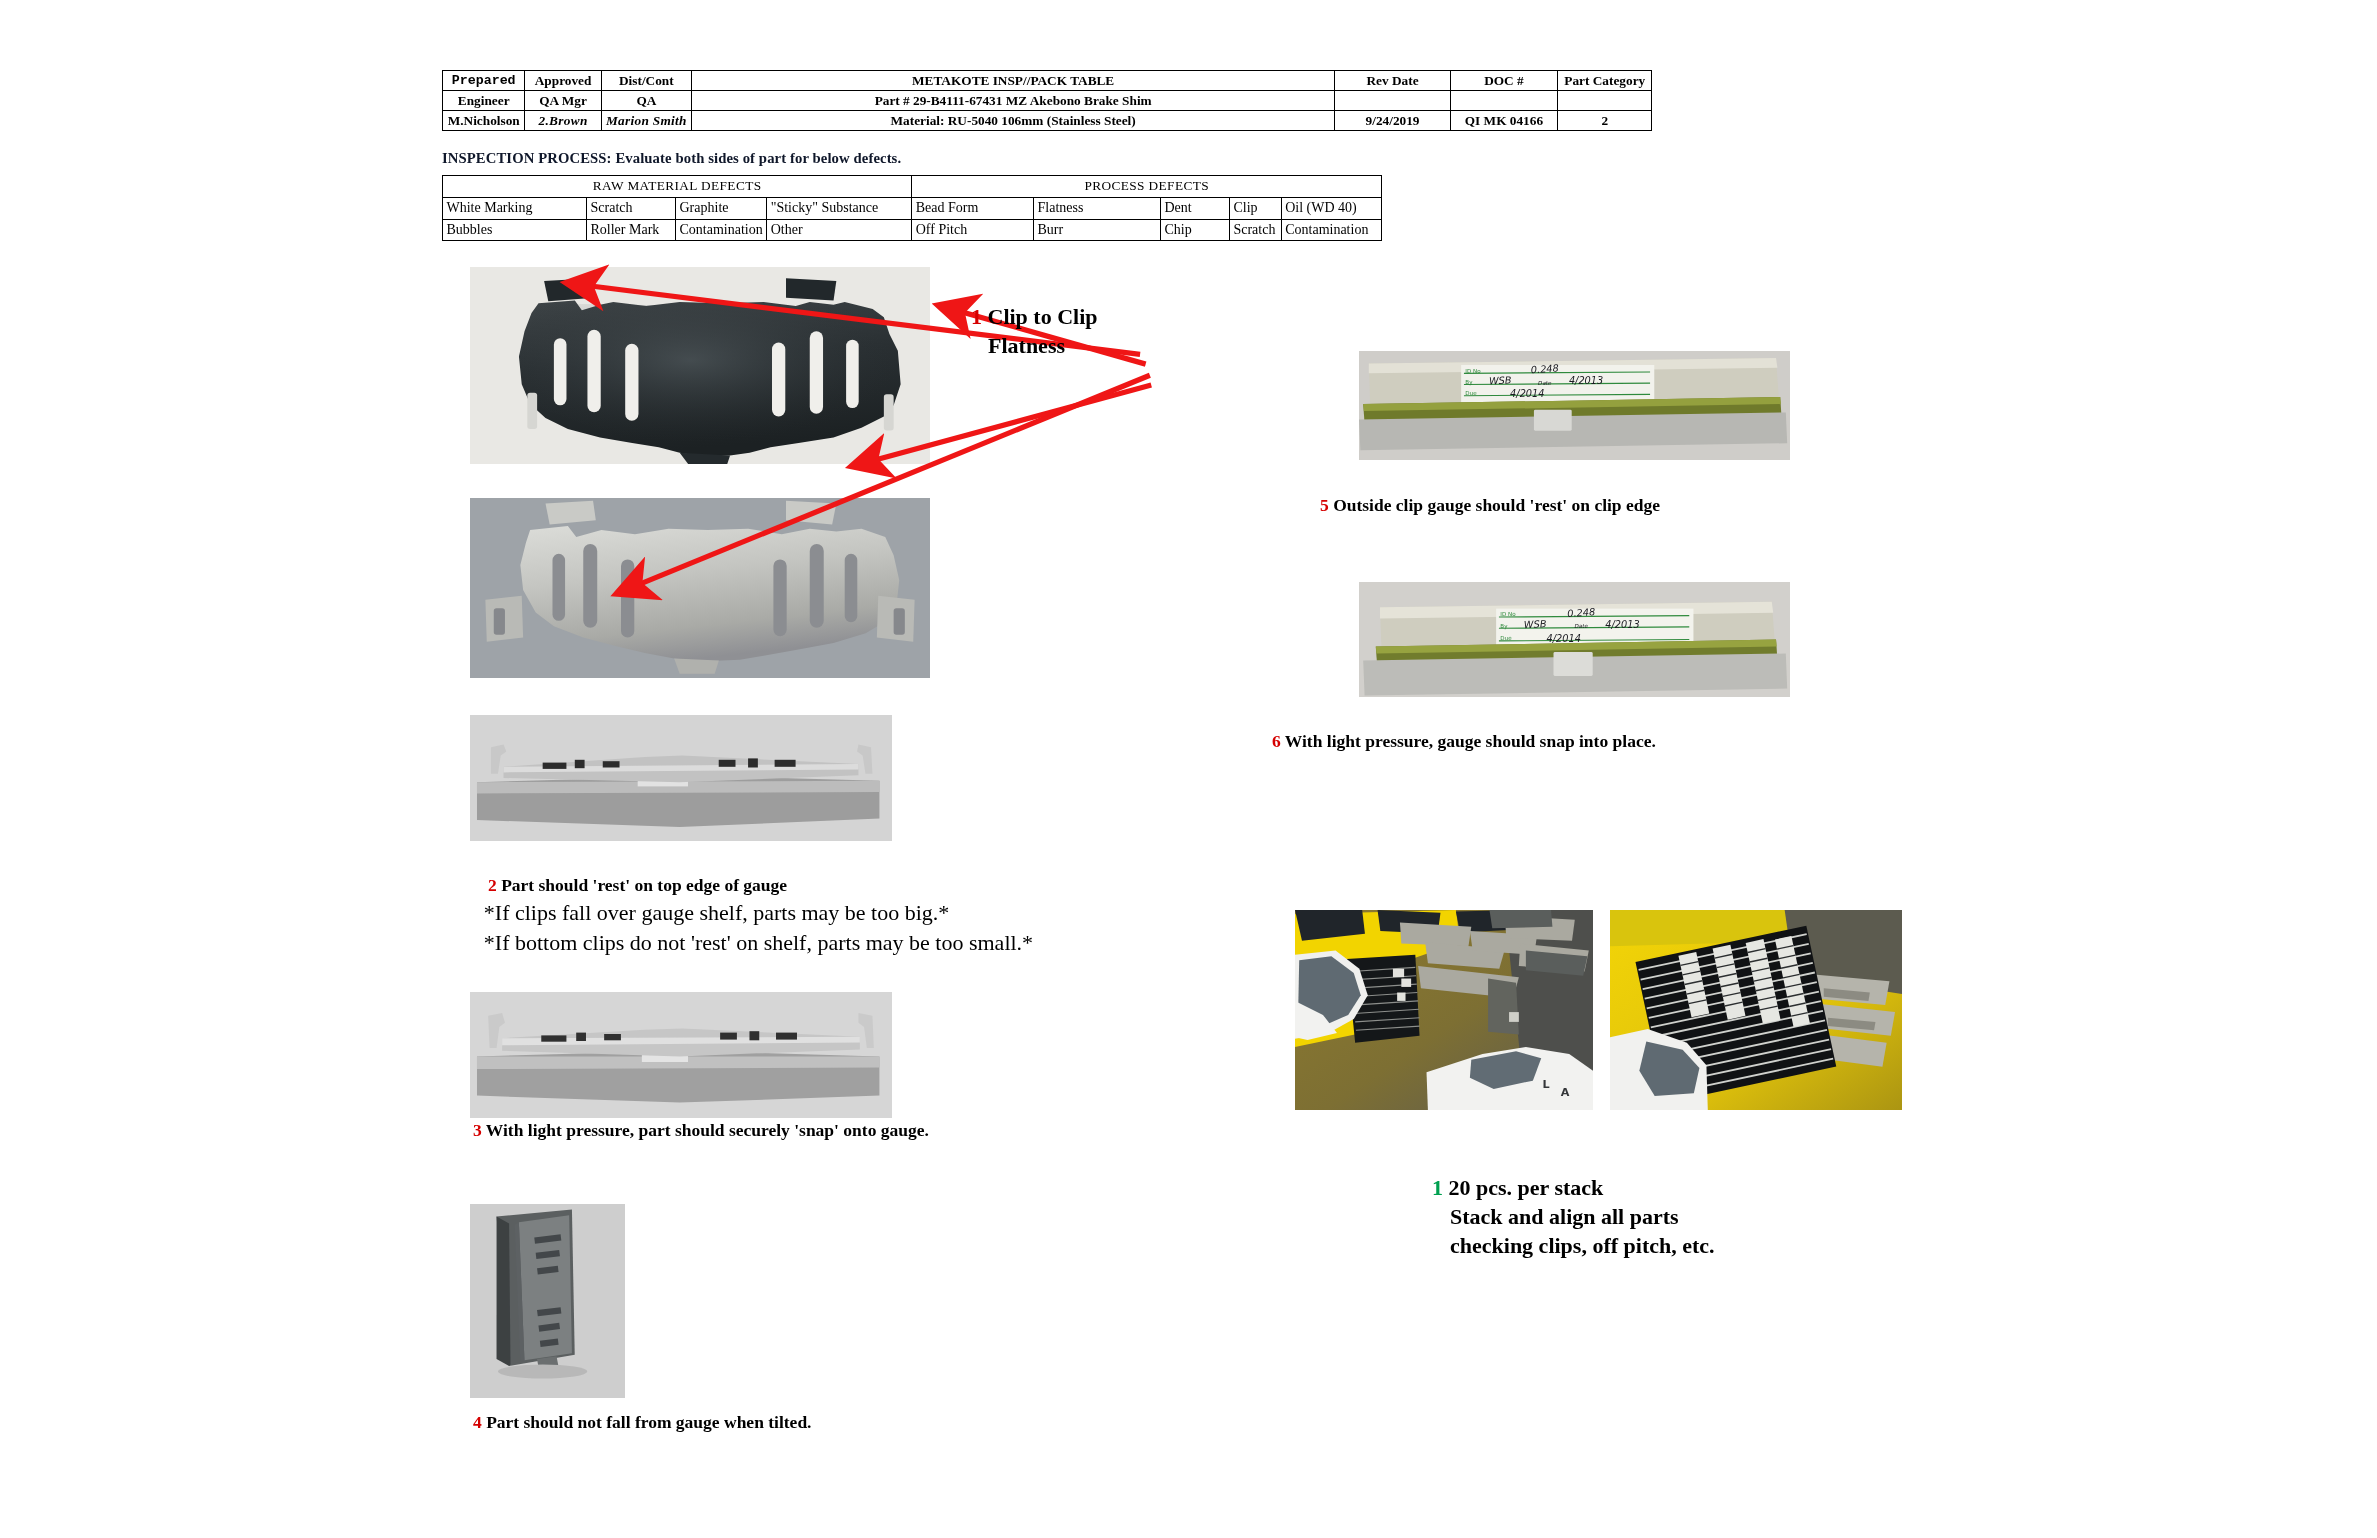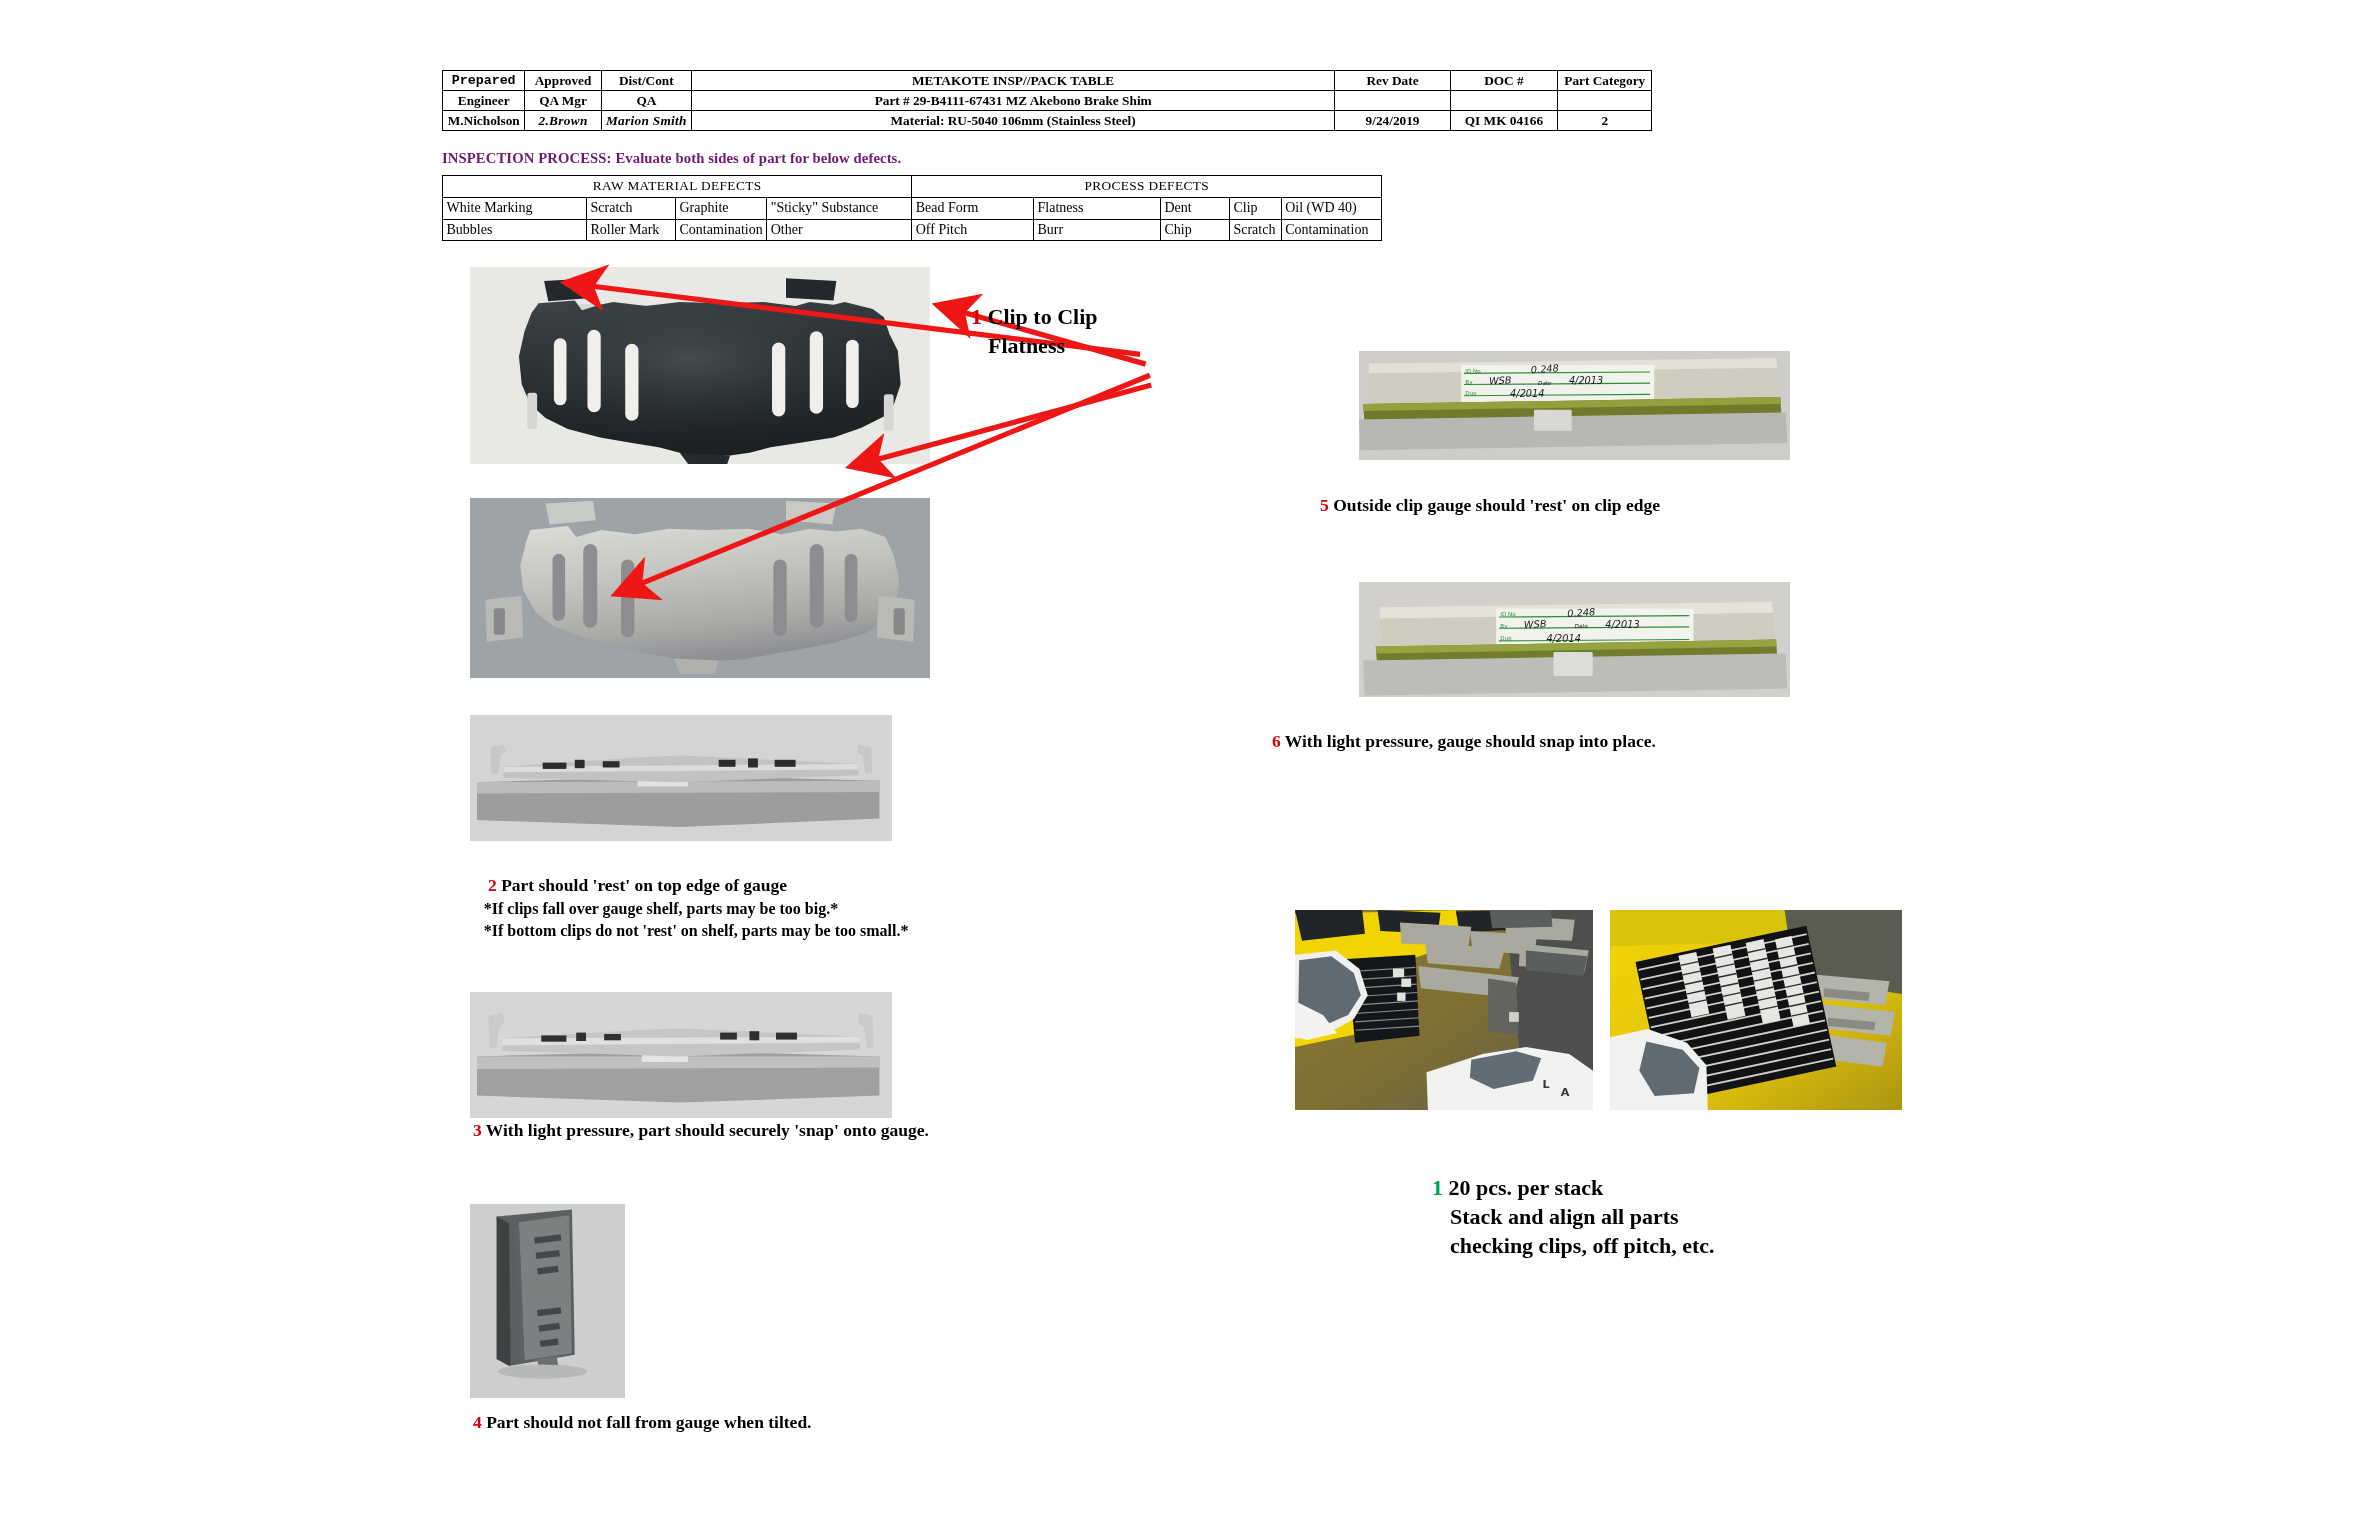--- a/index.html
+++ b/index.html
@@ -38,21 +38,21 @@
     font-family:"Liberation Serif", serif;
     font-style:italic;font-weight:normal;font-size:12px;
     color:#2b2b46;
     letter-spacing:0.3px;
   }
   .tiny{font-size:9.8px;font-weight:bold;}
 
   
   .insp-line{
     position:absolute;left:442px;top:150px;
-    font-size:14.7px;font-weight:bold;color:#701a75;
+    font-size:14.7px;font-weight:bold;color:#0f172a;
     font-family:"Liberation Serif", serif;
     letter-spacing:0.1px;
   }
 
   
   .def-table{
     position:absolute;left:442px;top:175px;
     border-collapse:collapse;
     font-family:"Liberation Serif", serif;
   }
@@ -83,21 +83,21 @@
     position:absolute;
     font-family:"Liberation Serif", serif;
     color:#000;
     white-space:nowrap;
   }
   .cap .num{color:#d50000;font-weight:bold;}
   .cap .num.green{color:#00a050;}
   .cap b{font-weight:bold;}
   .cap-lg{font-size:22px;font-weight:bold;line-height:1.32;}
   .cap-md{font-size:17.5px;font-weight:bold;line-height:1.36;}
-  .cap-note{font-size:16px;font-weight:bold;line-height:1.36;}
+  .cap-note{font-size:22px;font-weight:normal;line-height:1.36;}
 </style>
 </head>
 <body>
 
 <div class="page">
 
   <table class="hdr-table">
     <tbody>
         <tr>
       <td class="w-prep">Prepared</td>

